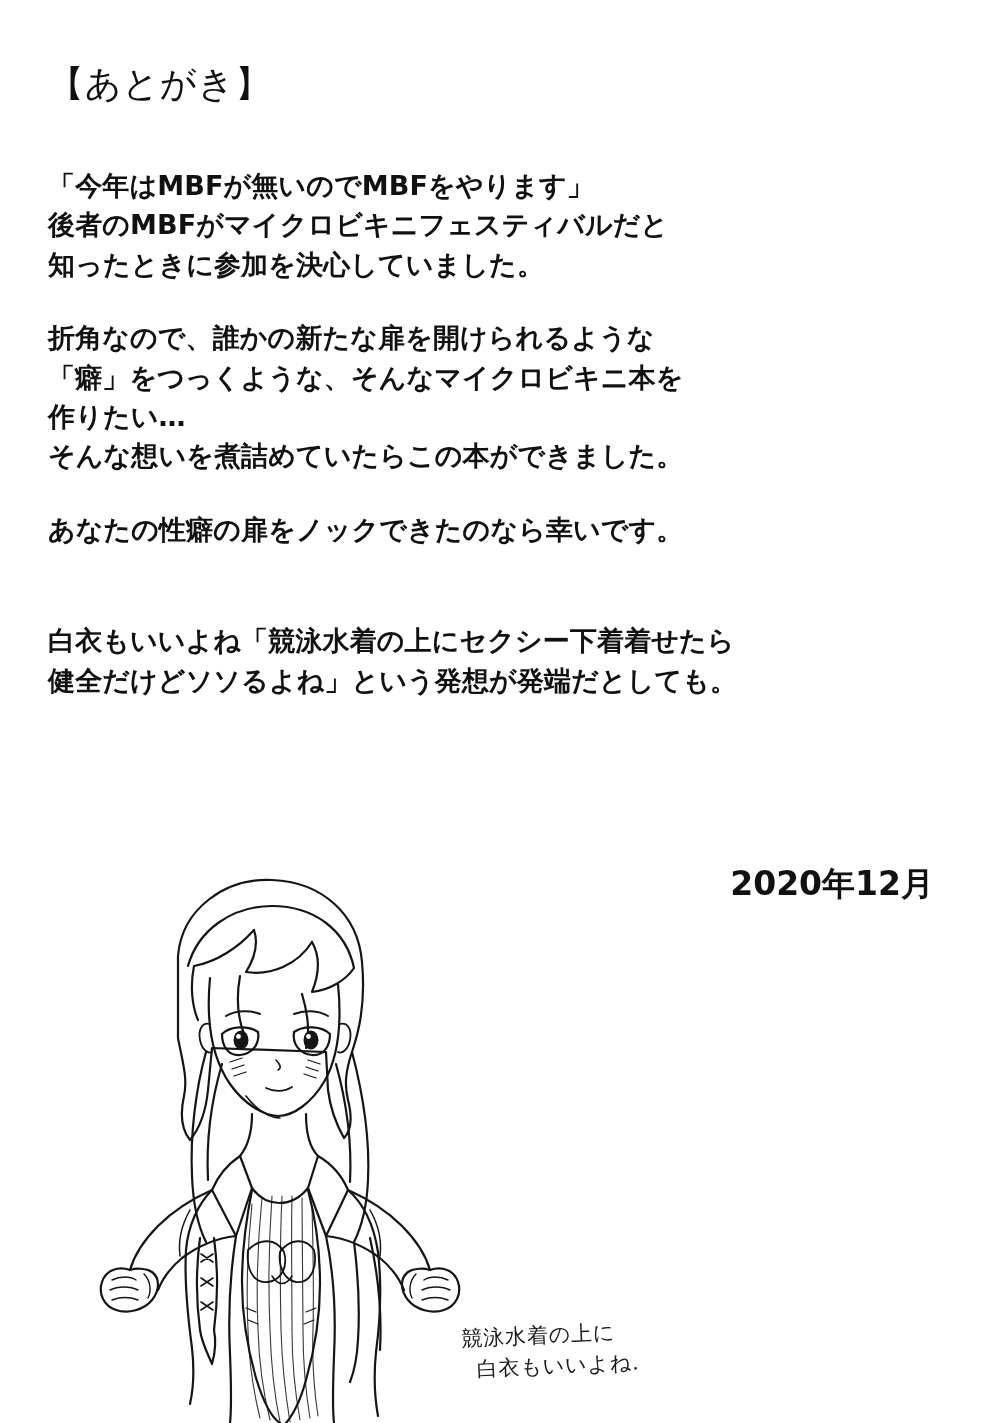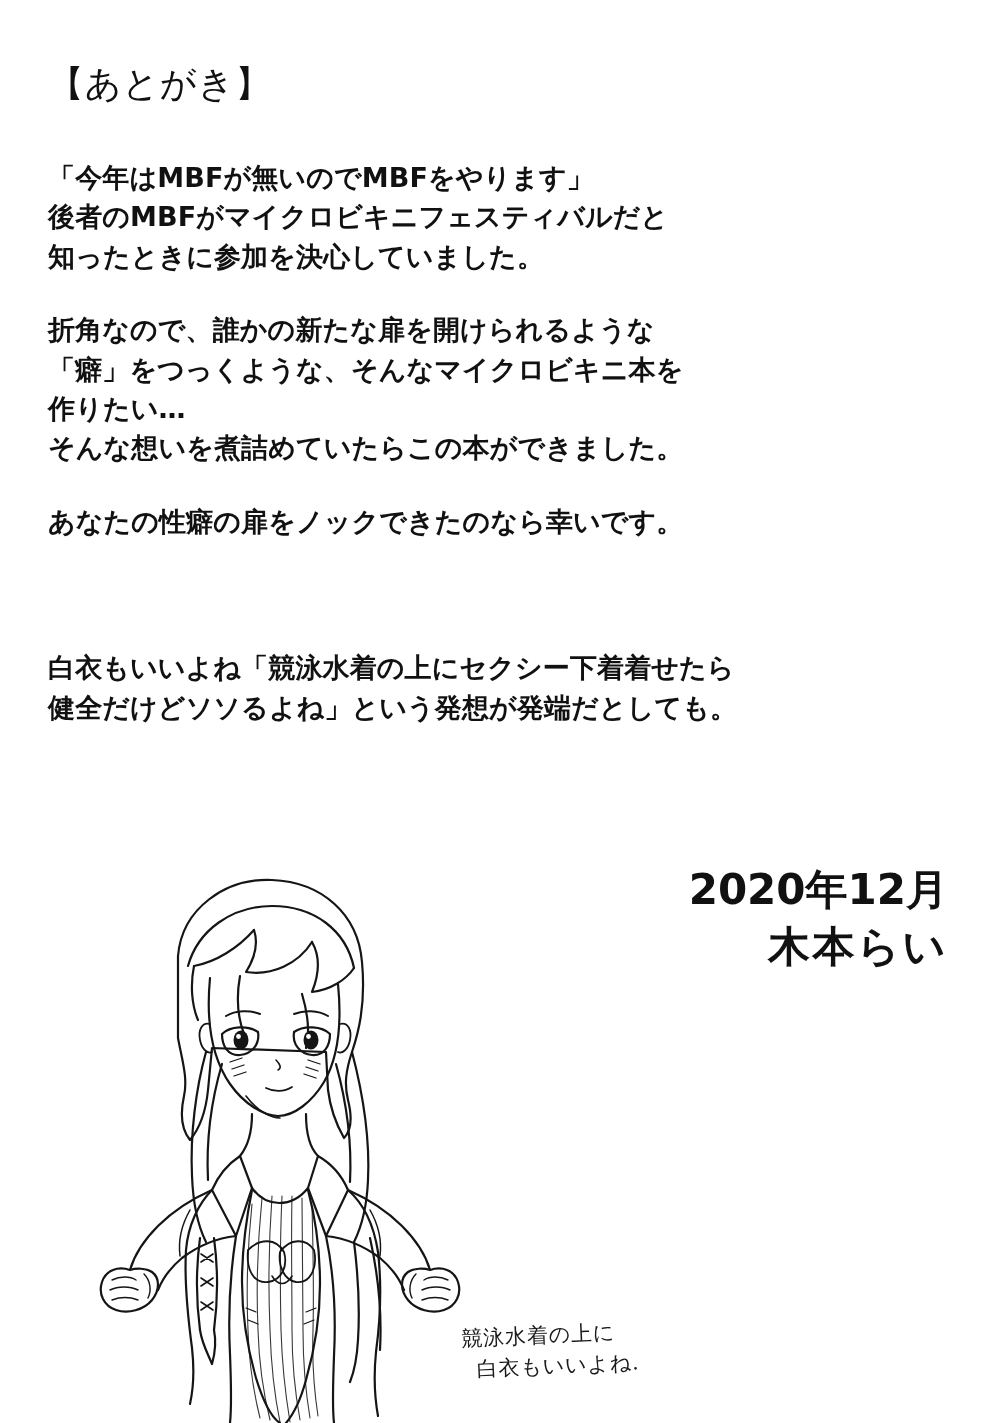--- a/index.html
+++ b/index.html
@@ -30,46 +30,46 @@
     font-size: 36px;
     font-weight: 400;
     letter-spacing: 0.02em;
     line-height: 1.2;
     white-space: nowrap;
   }
 
   .body-text {
     position: absolute;
     left: 48px;
-    top: 158px;
+    top: 166px;
     width: 900px;
   }
 
   .para {
     font-size: 27px;
     font-weight: 700;
     line-height: 1.46;
     letter-spacing: 0.005em;
     margin: 0 0 28px 0;
     white-space: pre-line;
   }
   .para.gap-large {
-    margin-bottom: 107px;
+    margin-bottom: 72px;
   }
   .para.gap-mid {
     margin-bottom: 34px;
   }
 
   
   .signature {
     position: absolute;
-    right: 52px;
+    right: 66px;
     top: 862px;
-    text-align: right;
-    font-size: 42px;
+    text-align: center;
+    font-size: 33px;
     font-weight: 700;
     line-height: 1.35;
   }
   .signature .line2 {
     letter-spacing: 0.06em;
   }
 
   
   .handnote {
     position: absolute;
@@ -117,21 +117,20 @@
 「癖」をつっくような、そんなマイクロビキニ本を
 作りたい…
 そんな想いを煮詰めていたらこの本ができました。</p>
     <p class="para gap-large">あなたの性癖の扉をノックできたのなら幸いです。</p>
     <p class="para">白衣もいいよね「競泳水着の上にセクシー下着着せたら
 健全だけどソソるよね」という発想が発端だとしても。</p>
   </div>
 
   <div class="signature">
     <div class="line1">2020年12月</div>
-    <div class="line2">木本らい</div>
   </div>
 
   <div class="handnote">
     <span class="l1">競泳水着の上に</span>
     <span class="l2">白衣もいいよね.</span>
   </div>
 
   <div class="illustration">
     <svg viewBox="0 0 470 585" xmlns="http://www.w3.org/2000/svg" fill="none" stroke="#151515" stroke-width="2.2" stroke-linecap="round" stroke-linejoin="round">
 

